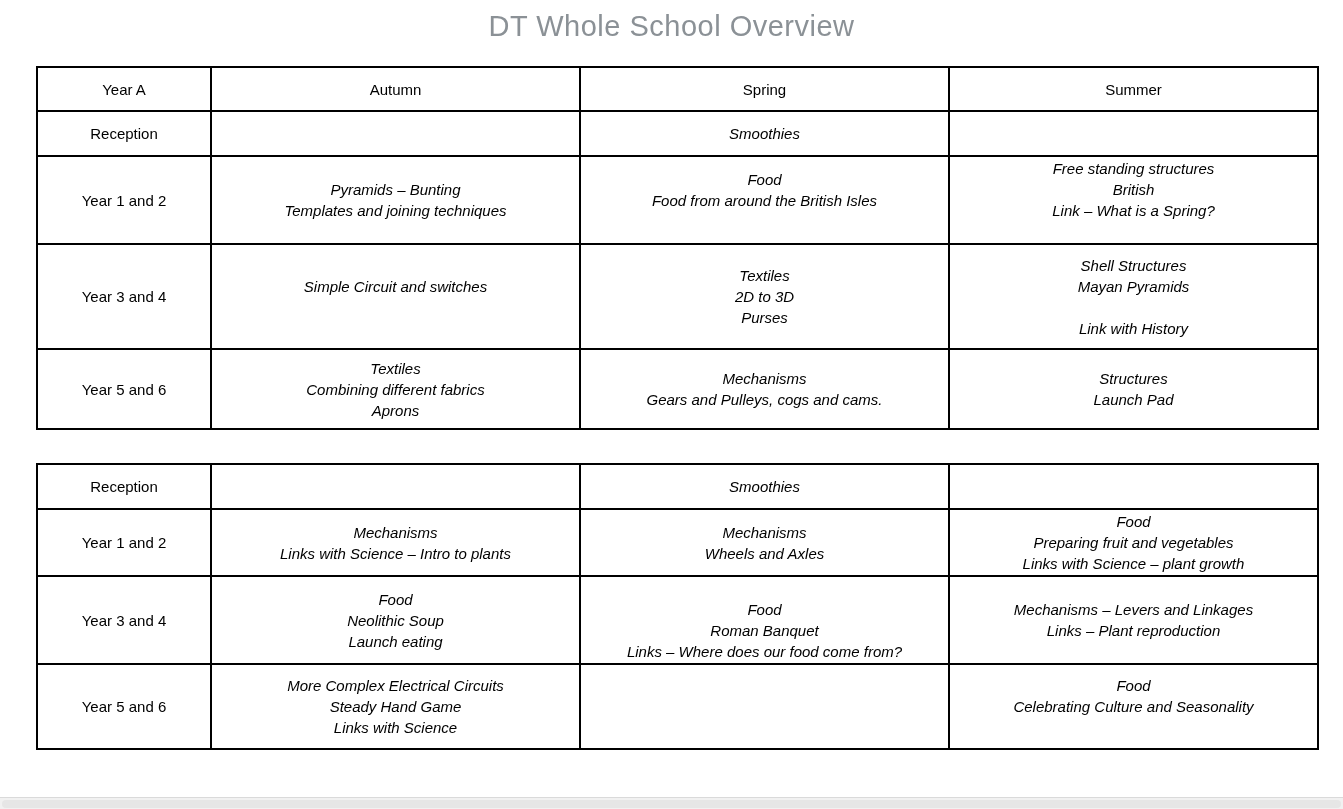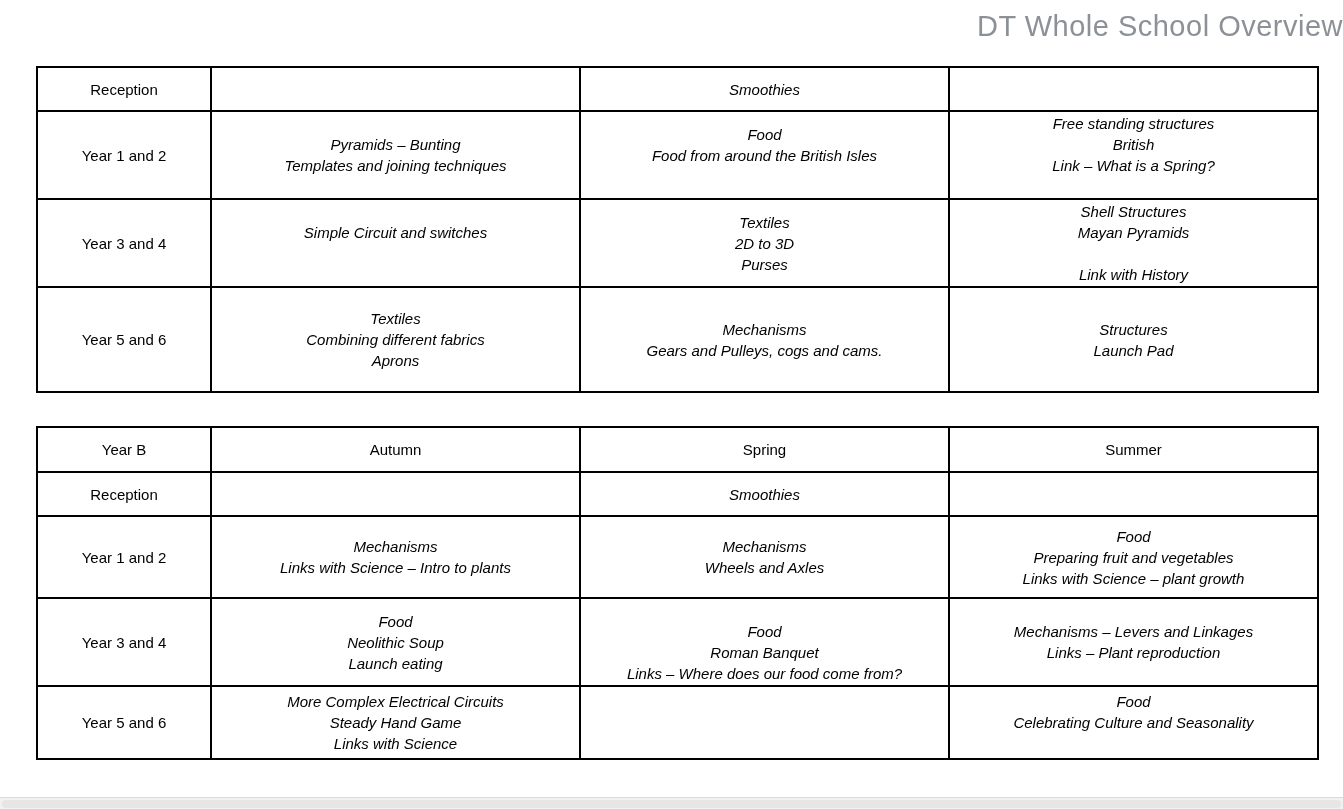--- a/index.html
+++ b/index.html
@@ -10,21 +10,21 @@
   }
   body {
     width: 1343px;
     height: 809px;
     position: relative;
     overflow: hidden;
   }
   .doc-title {
     margin: 0;
     padding-top: 10px;
-    text-align: right;
+    text-align: center;
     font-size: 29px;
     font-weight: 400;
     letter-spacing: 0.5px;
     color: #8b9196;
     font-family: "Liberation Sans", sans-serif;
   }
   .doc-table {
     border-collapse: collapse;
     table-layout: fixed;
     width: 1283px;
@@ -86,20 +86,26 @@
 </style>
 </head>
 <body>
 
 <h1 class="doc-title">DT Whole School Overview</h1>
 
 <div id="tables-container">
     <table class="doc-table table-a">
       <tbody>
         <tr>
+          <td>Year A</td>
+          <td>Autumn</td>
+          <td>Spring</td>
+          <td>Summer</td>
+        </tr>
+        <tr>
           <td>Reception</td>
           <td></td>
           <td>
             <div class="cell-line">Smoothies</div>
           </td>
           <td></td>
         </tr>
         <tr>
           <td>Year 1 and 2</td>
           <td>
@@ -150,26 +156,20 @@
           <td>
             <div class="cell-line">Structures</div>
             <div class="cell-line">Launch Pad</div>
           </td>
         </tr>
       </tbody>
     </table>
     <table class="doc-table table-b">
       <tbody>
         <tr>
-          <td>Year B</td>
-          <td>Autumn</td>
-          <td>Spring</td>
-          <td>Summer</td>
-        </tr>
-        <tr>
           <td>Reception</td>
           <td></td>
           <td>
             <div class="cell-line">Smoothies</div>
           </td>
           <td></td>
         </tr>
         <tr>
           <td>Year 1 and 2</td>
           <td>

